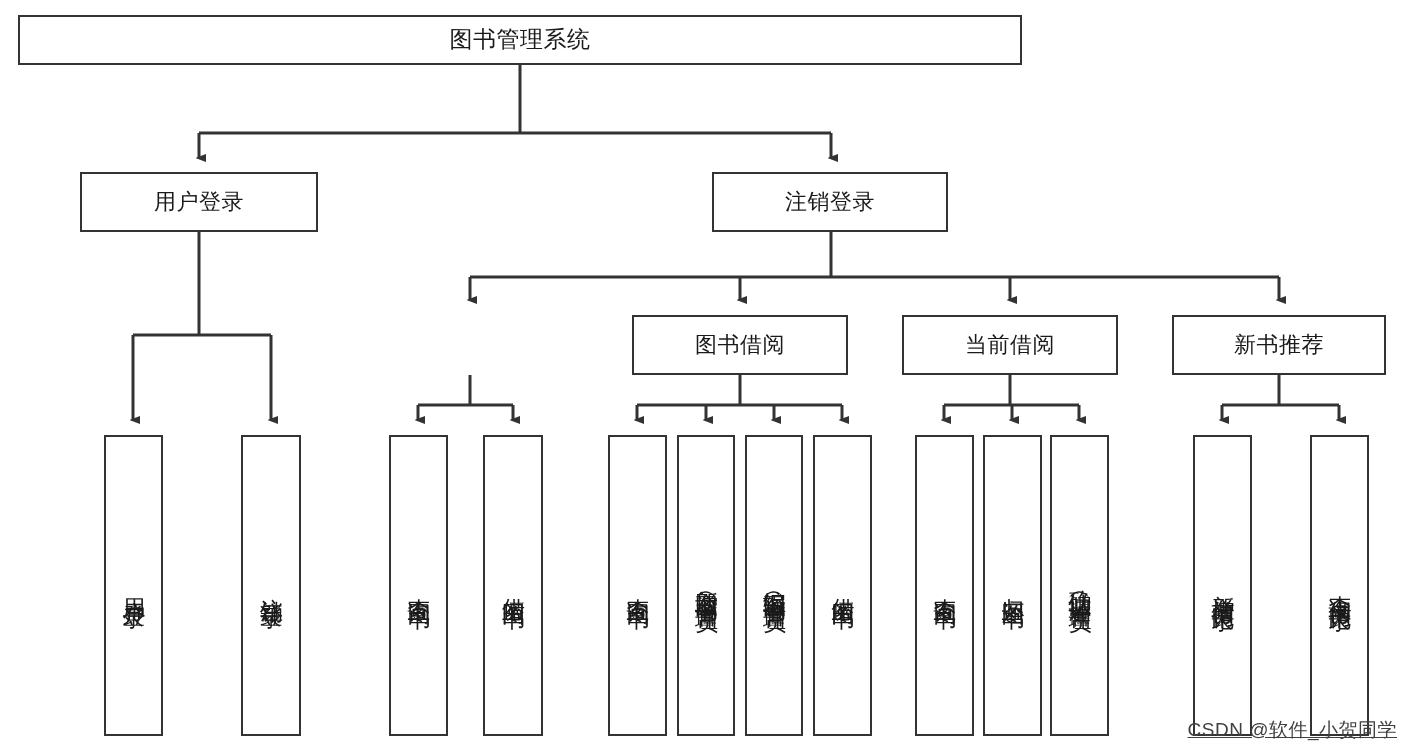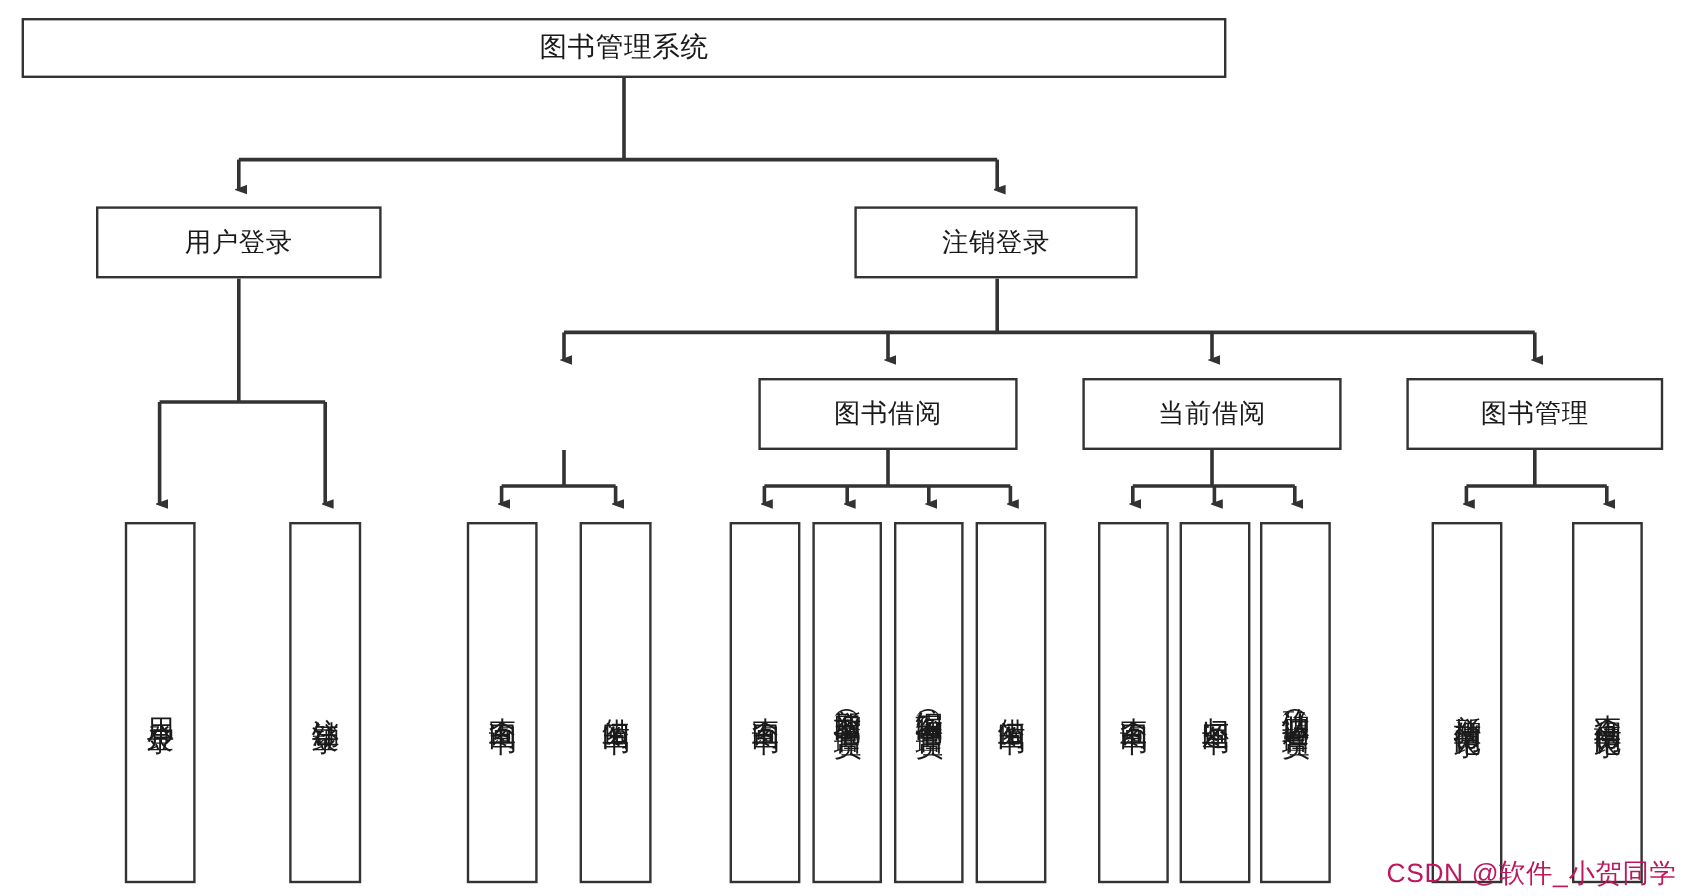--- a/index.html
+++ b/index.html
@@ -58,24 +58,25 @@
     height: 100%;
     display: flex;
     align-items: center;
     justify-content: center;
   }
   .node.root .lbl { font-size: 23px; }
   .watermark {
     position: absolute;
     right: 8px;
     bottom: 4px;
-    font-size: 22px;
-    color: #be185d;
+    font-size: 19px;
+    color: #404040;
     white-space: nowrap;
     letter-spacing: 0.5px;
+    text-decoration: underline;
   }
 </style>
 </head>
 <body>
 
 <div id="canvas">
 
   <svg class="edges" viewBox="0 0 1405 747" xmlns="http://www.w3.org/2000/svg">
     <defs>
       <marker id="arrow" markerWidth="10" markerHeight="10" refX="4" refY="7" orient="auto" markerUnits="userSpaceOnUse">
@@ -137,21 +138,21 @@
     <span class="lbl">注销登录</span>
   </div>
 
   <div class="node horiz" style="left:902px; top:315px; width:216px; height:60px;">
     <span class="lbl">当前借阅</span>
   </div>
   <div class="node horiz" style="left:632px; top:315px; width:216px; height:60px;">
     <span class="lbl">图书借阅</span>
   </div>
   <div class="node horiz" style="left:1172px; top:315px; width:214px; height:60px;">
-    <span class="lbl">图书管理</span>
+    <span class="lbl">新书推荐</span>
   </div>
 
   <div class="node vert" style="left:104px; top:435px; width:59px; height:301px;">
     <span class="lbl">用户登录</span>
   </div>
   <div class="node vert" style="left:241px; top:435px; width:60px; height:301px;">
     <span class="lbl">注销登录</span>
   </div>
 
   <div class="node vert" style="left:389px; top:435px; width:59px; height:301px;">

